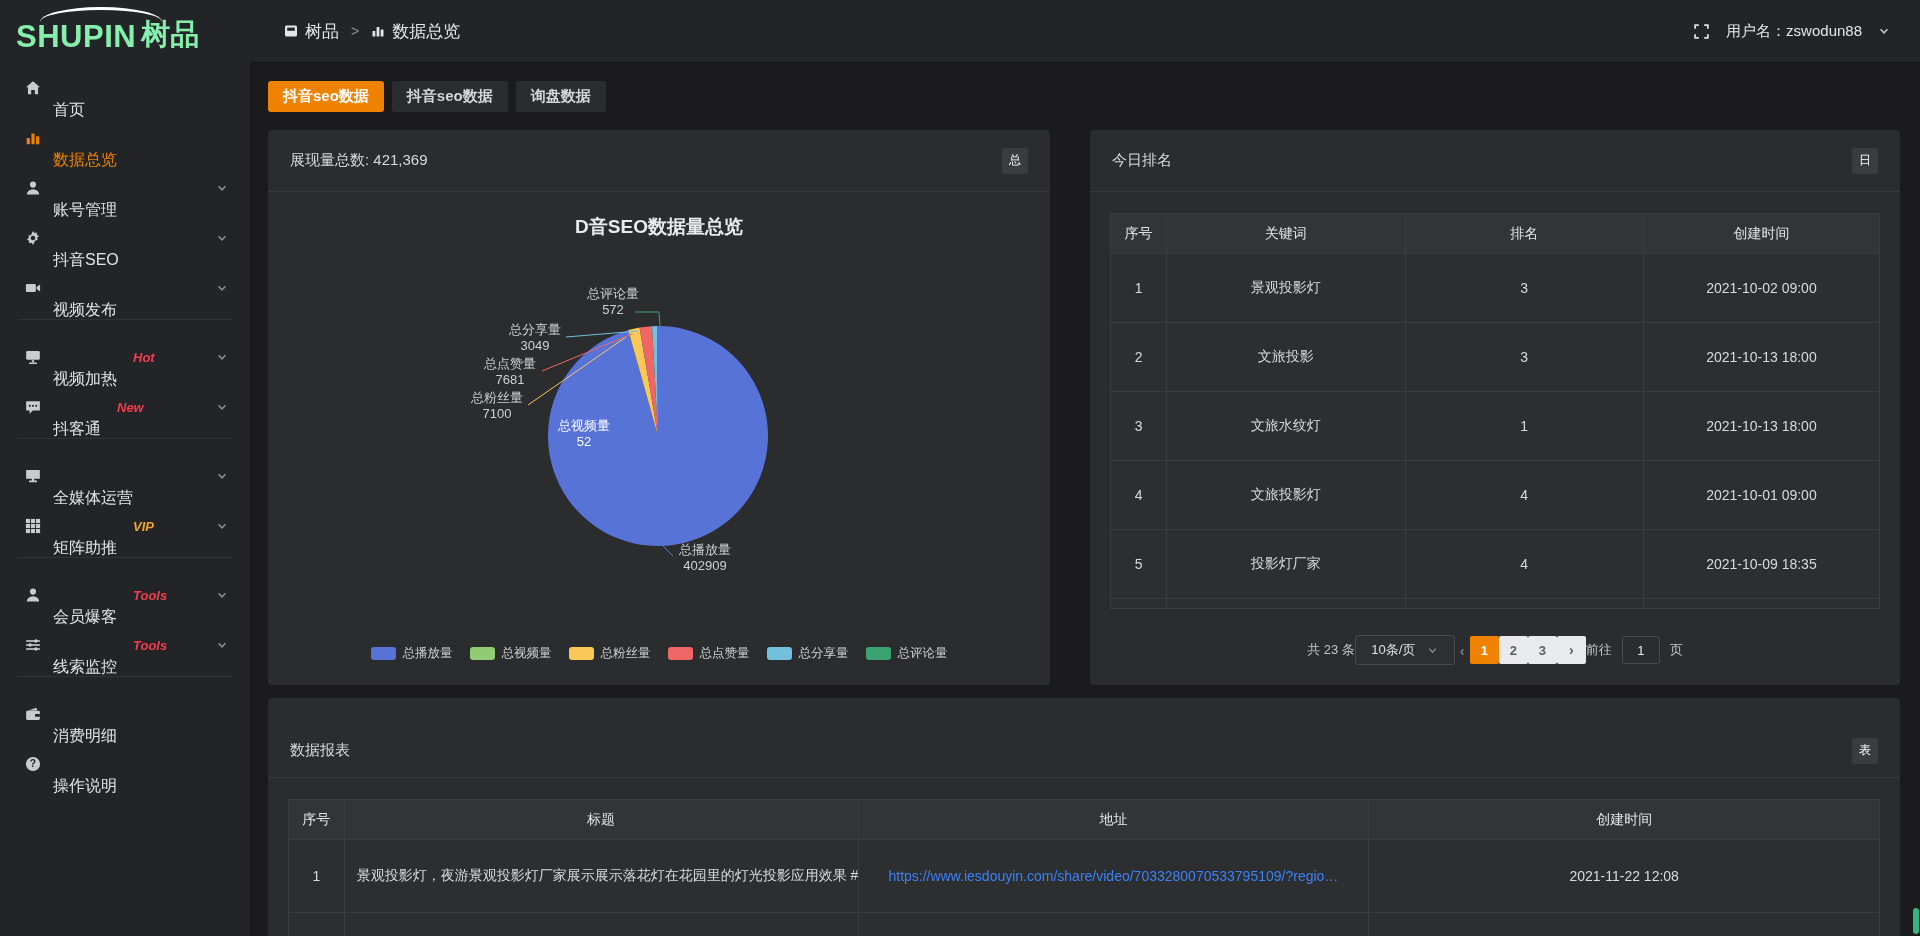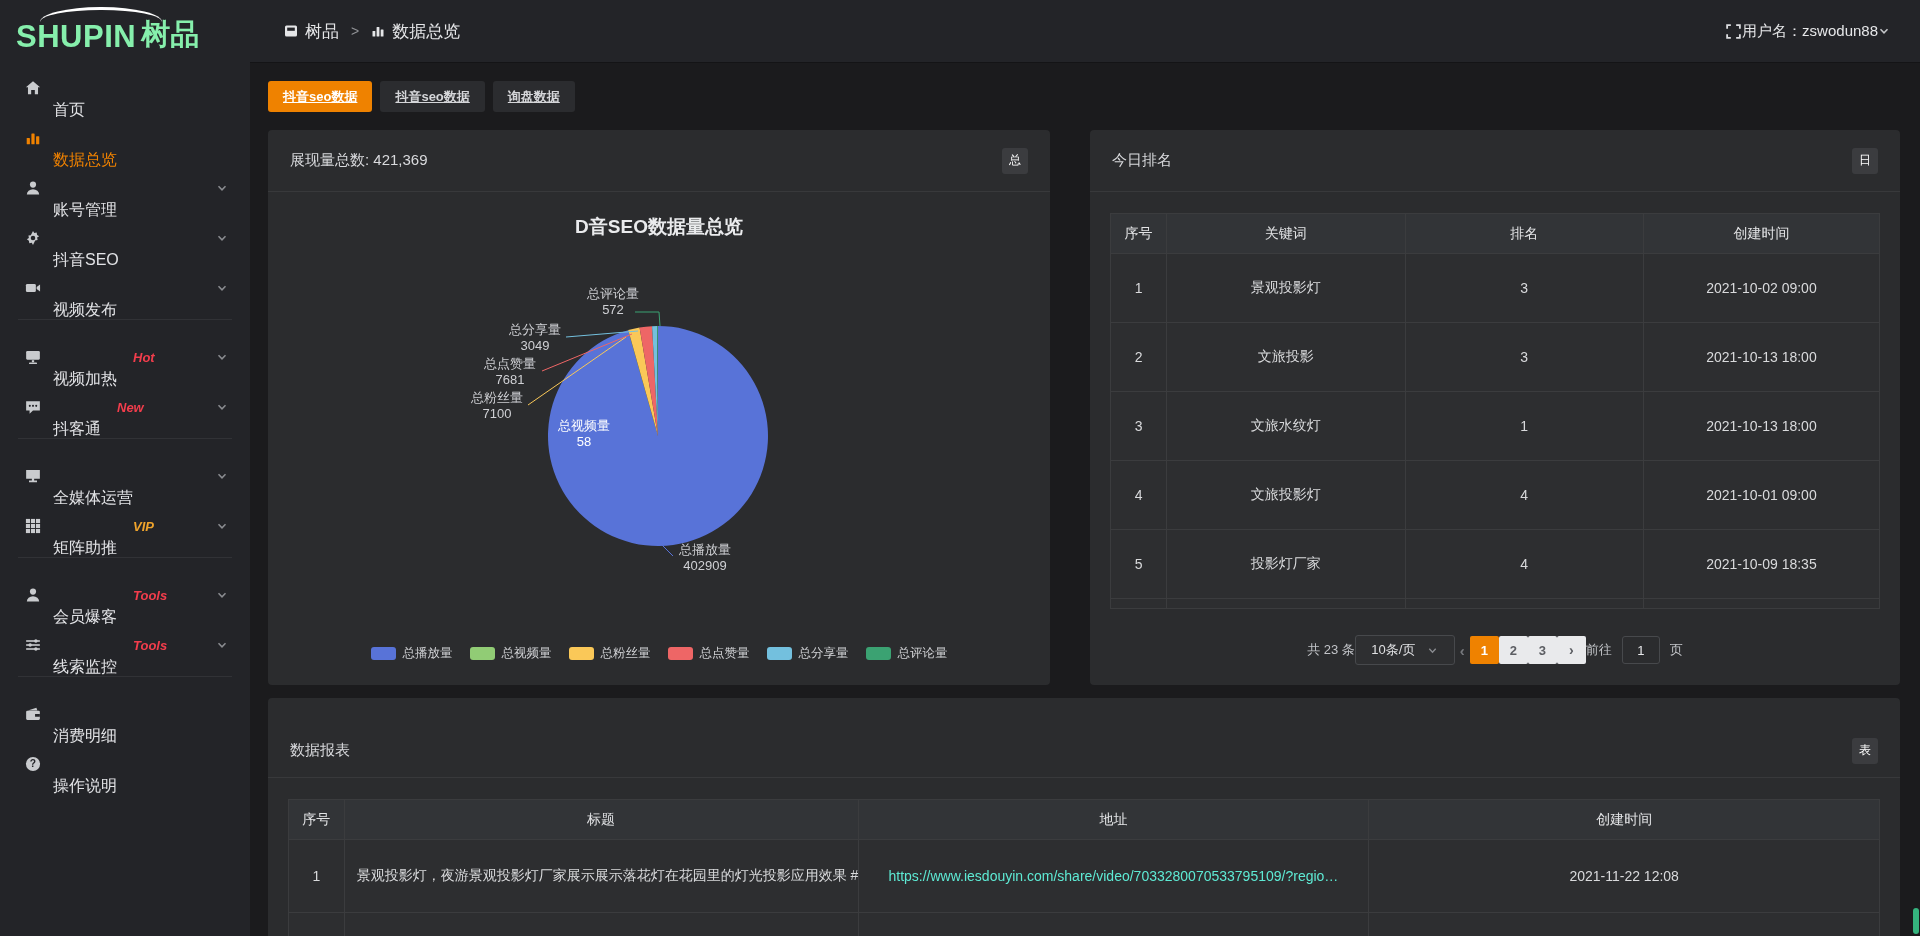--- a/index.html
+++ b/index.html
@@ -27,31 +27,31 @@
 
   
   .main{flex:1;display:flex;flex-direction:column;min-width:0;}
   .topbar{height:63px;background:#232428;border-bottom:1px solid #141416;
     display:flex;align-items:center;justify-content:space-between;padding:0 30px 0 34px;}
   .breadcrumb{display:flex;align-items:center;color:#e5e6e8;font-size:17px;}
   .bc-icon{display:inline-flex;width:14px;height:14px;margin-right:7px;color:#e5e6e8;}
   .bc-icon svg{width:14px;height:14px;}
   .bc-sep{color:#909296;margin:0 12px;font-size:14px;}
   .bc-item{cursor:pointer;}
-  .user-area{display:flex;align-items:center;color:#e5e6e8;font-size:15px;}
+  .user-area{display:flex;align-items:center;gap:16px;color:#e5e6e8;font-size:15px;}
   .user-area .uicon{display:inline-flex;width:17px;height:17px;color:#dcdde0;cursor:pointer;}
   .user-area svg{width:100%;height:100%;}
   .uname{cursor:pointer;}
   .dchev{display:inline-flex;width:12px;height:12px;color:#c3c5c8;cursor:pointer;}
 
   
   .content{flex:1;background:#1b1b1d;padding:18px 20px 0 18px;overflow:hidden;position:relative;}
   .tabs{display:flex;gap:8px;}
   .tab{height:31px;padding:0 15px;border-radius:3px;background:#2b2c2f;color:#d5d6d9;
-    font-size:13px;font-weight:bold;display:flex;align-items:center;cursor:pointer;text-decoration:underline;}
+    font-size:15px;font-weight:bold;display:flex;align-items:center;cursor:pointer;}
   .tab.active{background:#ef8200;color:#fff;}
   .row{display:flex;gap:40px;margin-top:18px;}
   .panel{background:#2b2c2e;border-radius:4px;position:relative;}
   .panel.chart{width:782px;height:555px;flex-shrink:0;overflow:hidden;}
   .panel.rank{flex:1;height:555px;overflow:hidden;}
   .panel.report{margin-top:13px;height:400px;overflow:hidden;}
   .panel-header{height:62px;display:flex;align-items:center;justify-content:space-between;
     padding:0 22px;border-bottom:1px solid #38393b;}
   .panel-header.tall{height:80px;padding-top:26px;}
   .panel-title{font-size:15px;color:#d9dadd;}
@@ -72,21 +72,21 @@
   .legend-label{font-size:12.5px;color:#d3d4d7;}
 
   
   .dtable{width:calc(100% - 40px);margin:21px 20px 0;border-collapse:collapse;table-layout:fixed;}
   .dtable th{height:40px;background:#323437;color:#e3e4e6;font-size:14px;font-weight:normal;
     border:1px solid #3b3c3e;text-align:center;}
   .dtable td{color:#d9dadc;font-size:14px;text-align:center;border:1px solid #3b3c3e;background:#2d2e30;}
   .dtable.rank td{height:69px;}
   .dtable.report td{height:73px;}
   .dtable td.left{text-align:left;padding:0 12px;white-space:nowrap;overflow:hidden;}
-  .dtable td.link{color:#5eead4;white-space:nowrap;overflow:hidden;padding:0 2px;cursor:pointer;}
+  .dtable td.link{color:#3b82f6;white-space:nowrap;overflow:hidden;padding:0 2px;cursor:pointer;}
   .dtable tr.stub td{height:10px;background:#2d2e30;}
   .dtable.report tr.stub td{height:26px;}
 
   
   .pagination{position:absolute;left:0;right:0;bottom:20px;display:flex;align-items:center;
     justify-content:center;font-size:13px;color:#c2c4c8;}
   .psel{width:100px;height:30px;border:1px solid #47494c;border-radius:3px;background:#2e2f31;
     display:flex;align-items:center;justify-content:center;gap:12px;color:#dfe0e2;cursor:pointer;}
   .psel .dchev{width:11px;height:11px;color:#8a8c90;}
   .parrow{color:#77797d;font-size:15px;font-weight:bold;padding:0 5px;cursor:pointer;}
@@ -364,21 +364,21 @@
               <polyline points="298,207 370,201" fill="none" stroke="#73c0de" stroke-width="1"></polyline>
               <polyline points="367,182 391,182 392,196" fill="none" stroke="#3ba272" stroke-width="1"></polyline>
             </svg>
           <div id="pie-labels">
               <div class="pie-label" style="left: 437px; top: 412px;">
                 <div>总播放量</div>
                 <div>402909</div>
               </div>
               <div class="pie-label" style="left: 316px; top: 288px; color: rgb(255, 255, 255);">
                 <div>总视频量</div>
-                <div>58</div>
+                <div>52</div>
               </div>
               <div class="pie-label" style="left: 229px; top: 260px;">
                 <div>总粉丝量</div>
                 <div>7100</div>
               </div>
               <div class="pie-label" style="left: 242px; top: 226px;">
                 <div>总点赞量</div>
                 <div>7681</div>
               </div>
               <div class="pie-label" style="left: 267px; top: 192px;">

